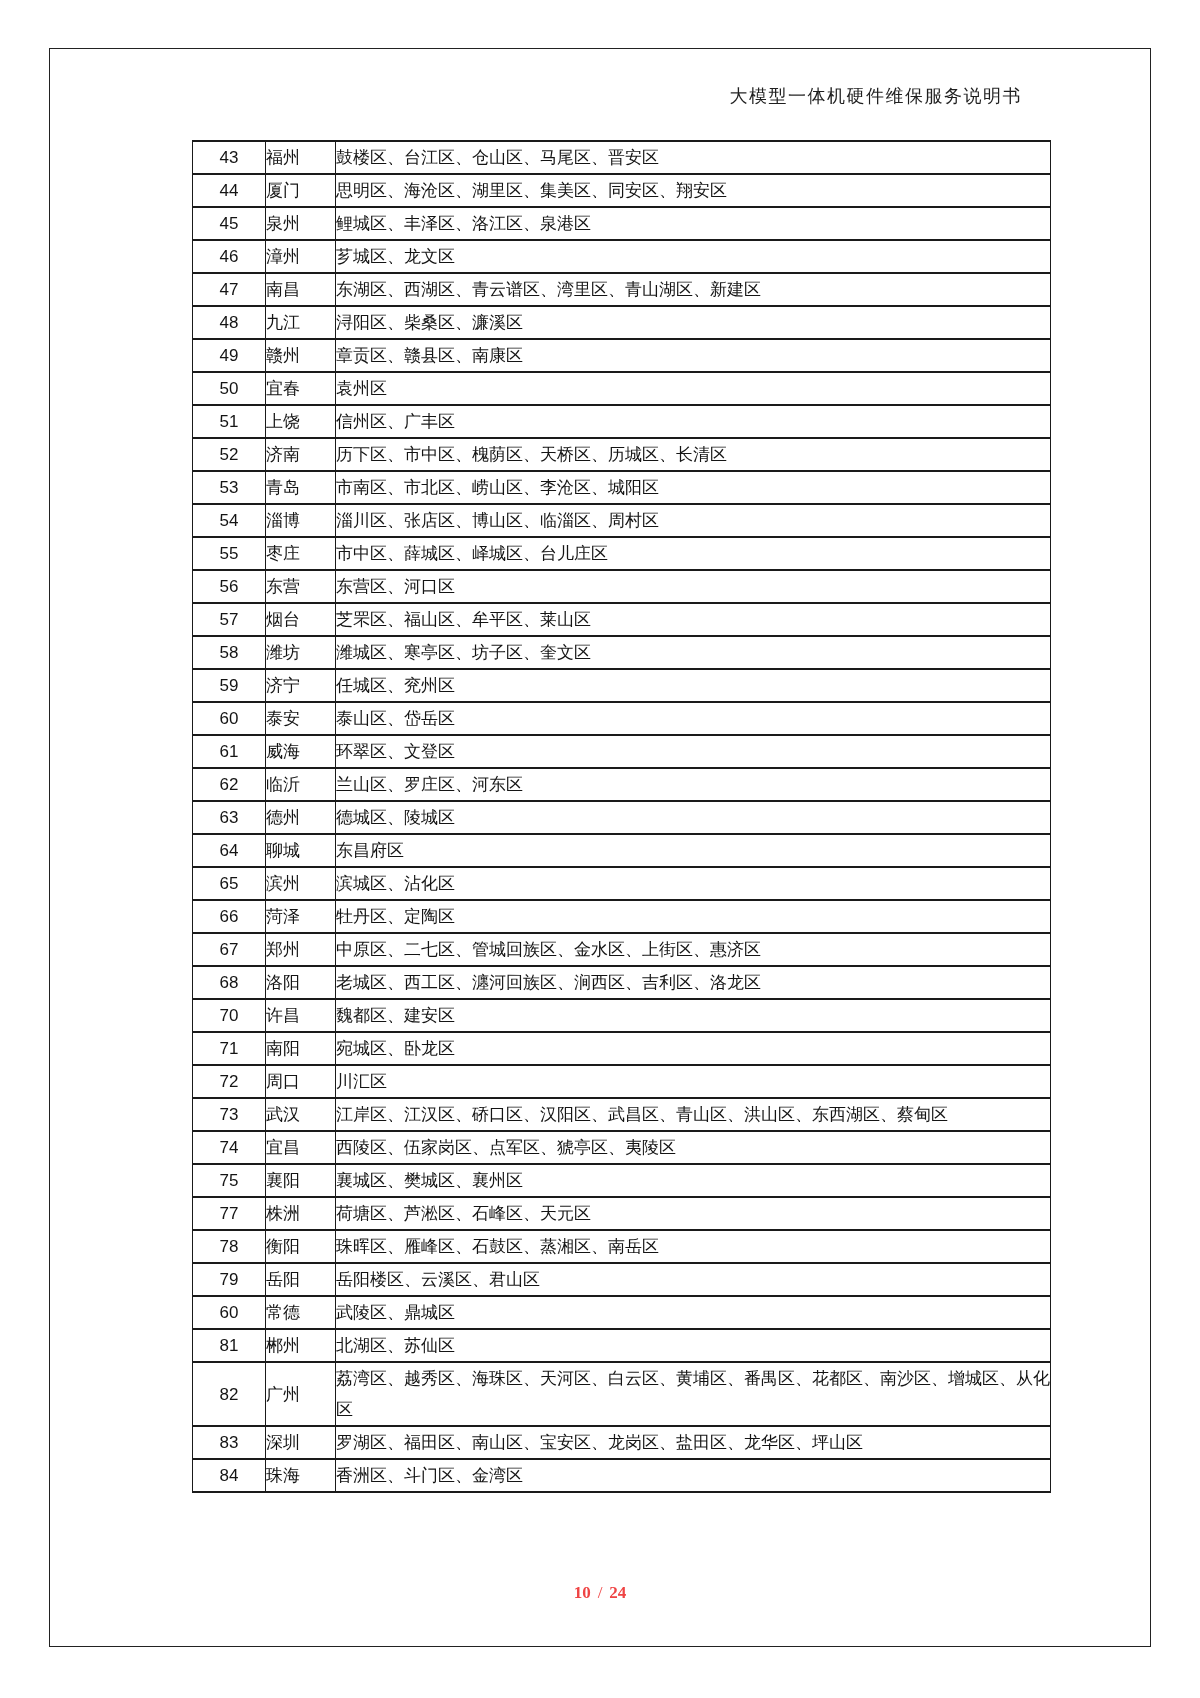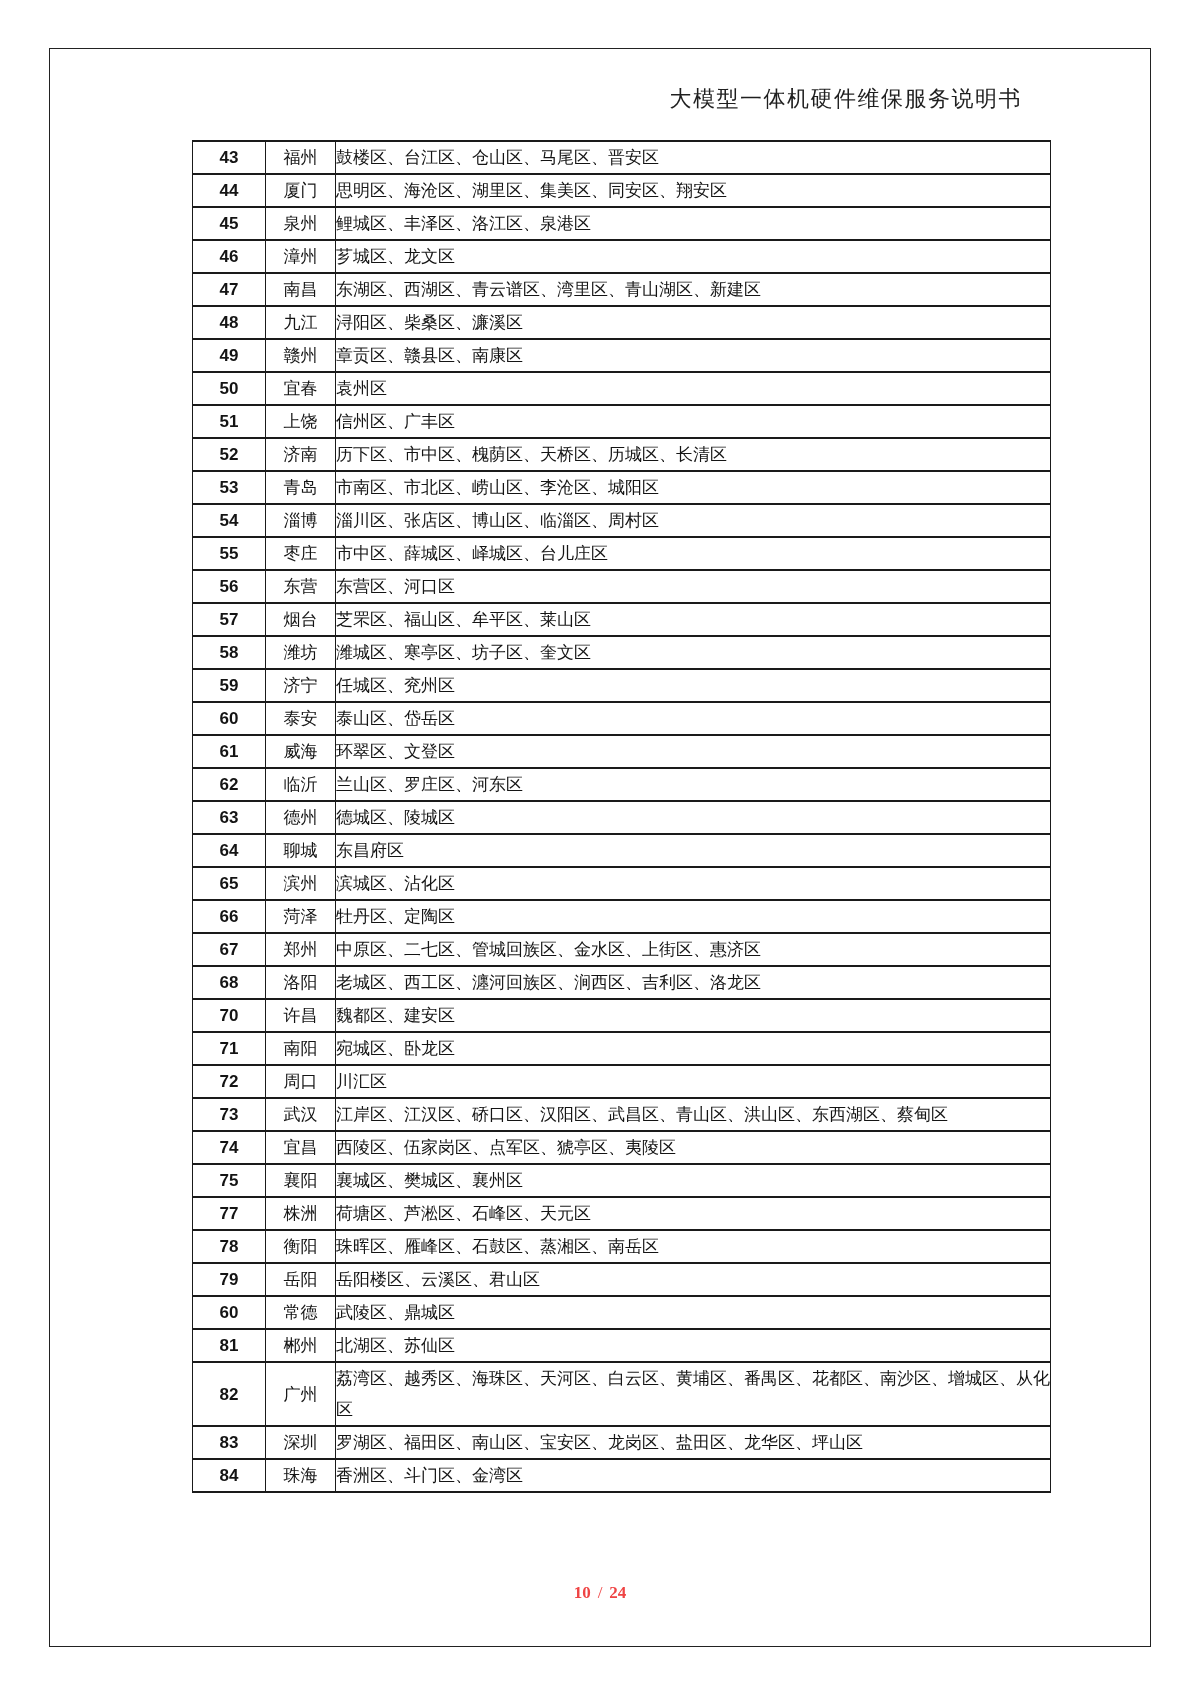--- a/index.html
+++ b/index.html
@@ -20,21 +20,21 @@
     top: 48px;
     width: 1100px;
     height: 1597px;
     border: 1.5px solid #222222;
     box-sizing: content-box;
   }
   .header-title {
     position: absolute;
     top: 84px;
     right: 178px;
-    font-size: 22px;
+    font-size: 18px;
     letter-spacing: 1.5px;
     color: #1f1f1f;
     white-space: nowrap;
   }
   table.doc-table {
     position: absolute;
     left: 192px;
     top: 140px;
     width: 858px;
     border-collapse: collapse;
@@ -49,24 +49,22 @@
     font-size: 17px;
     line-height: 31px;
     vertical-align: middle;
     padding: 0;
     color: #141414;
   }
   td.c-no {
     text-align: center;
     font-family: "Liberation Sans", "DejaVu Sans", sans-serif;
     font-size: 16px;
-    font-weight: bold;
   }
   td.c-city {
-    text-align: center;
   }
   td.c-districts {
     text-align: left;
     padding: 0 14px;
     word-break: break-all;
   }
   .page-footer {
     position: absolute;
     top: 1583px;
     left: 0;

